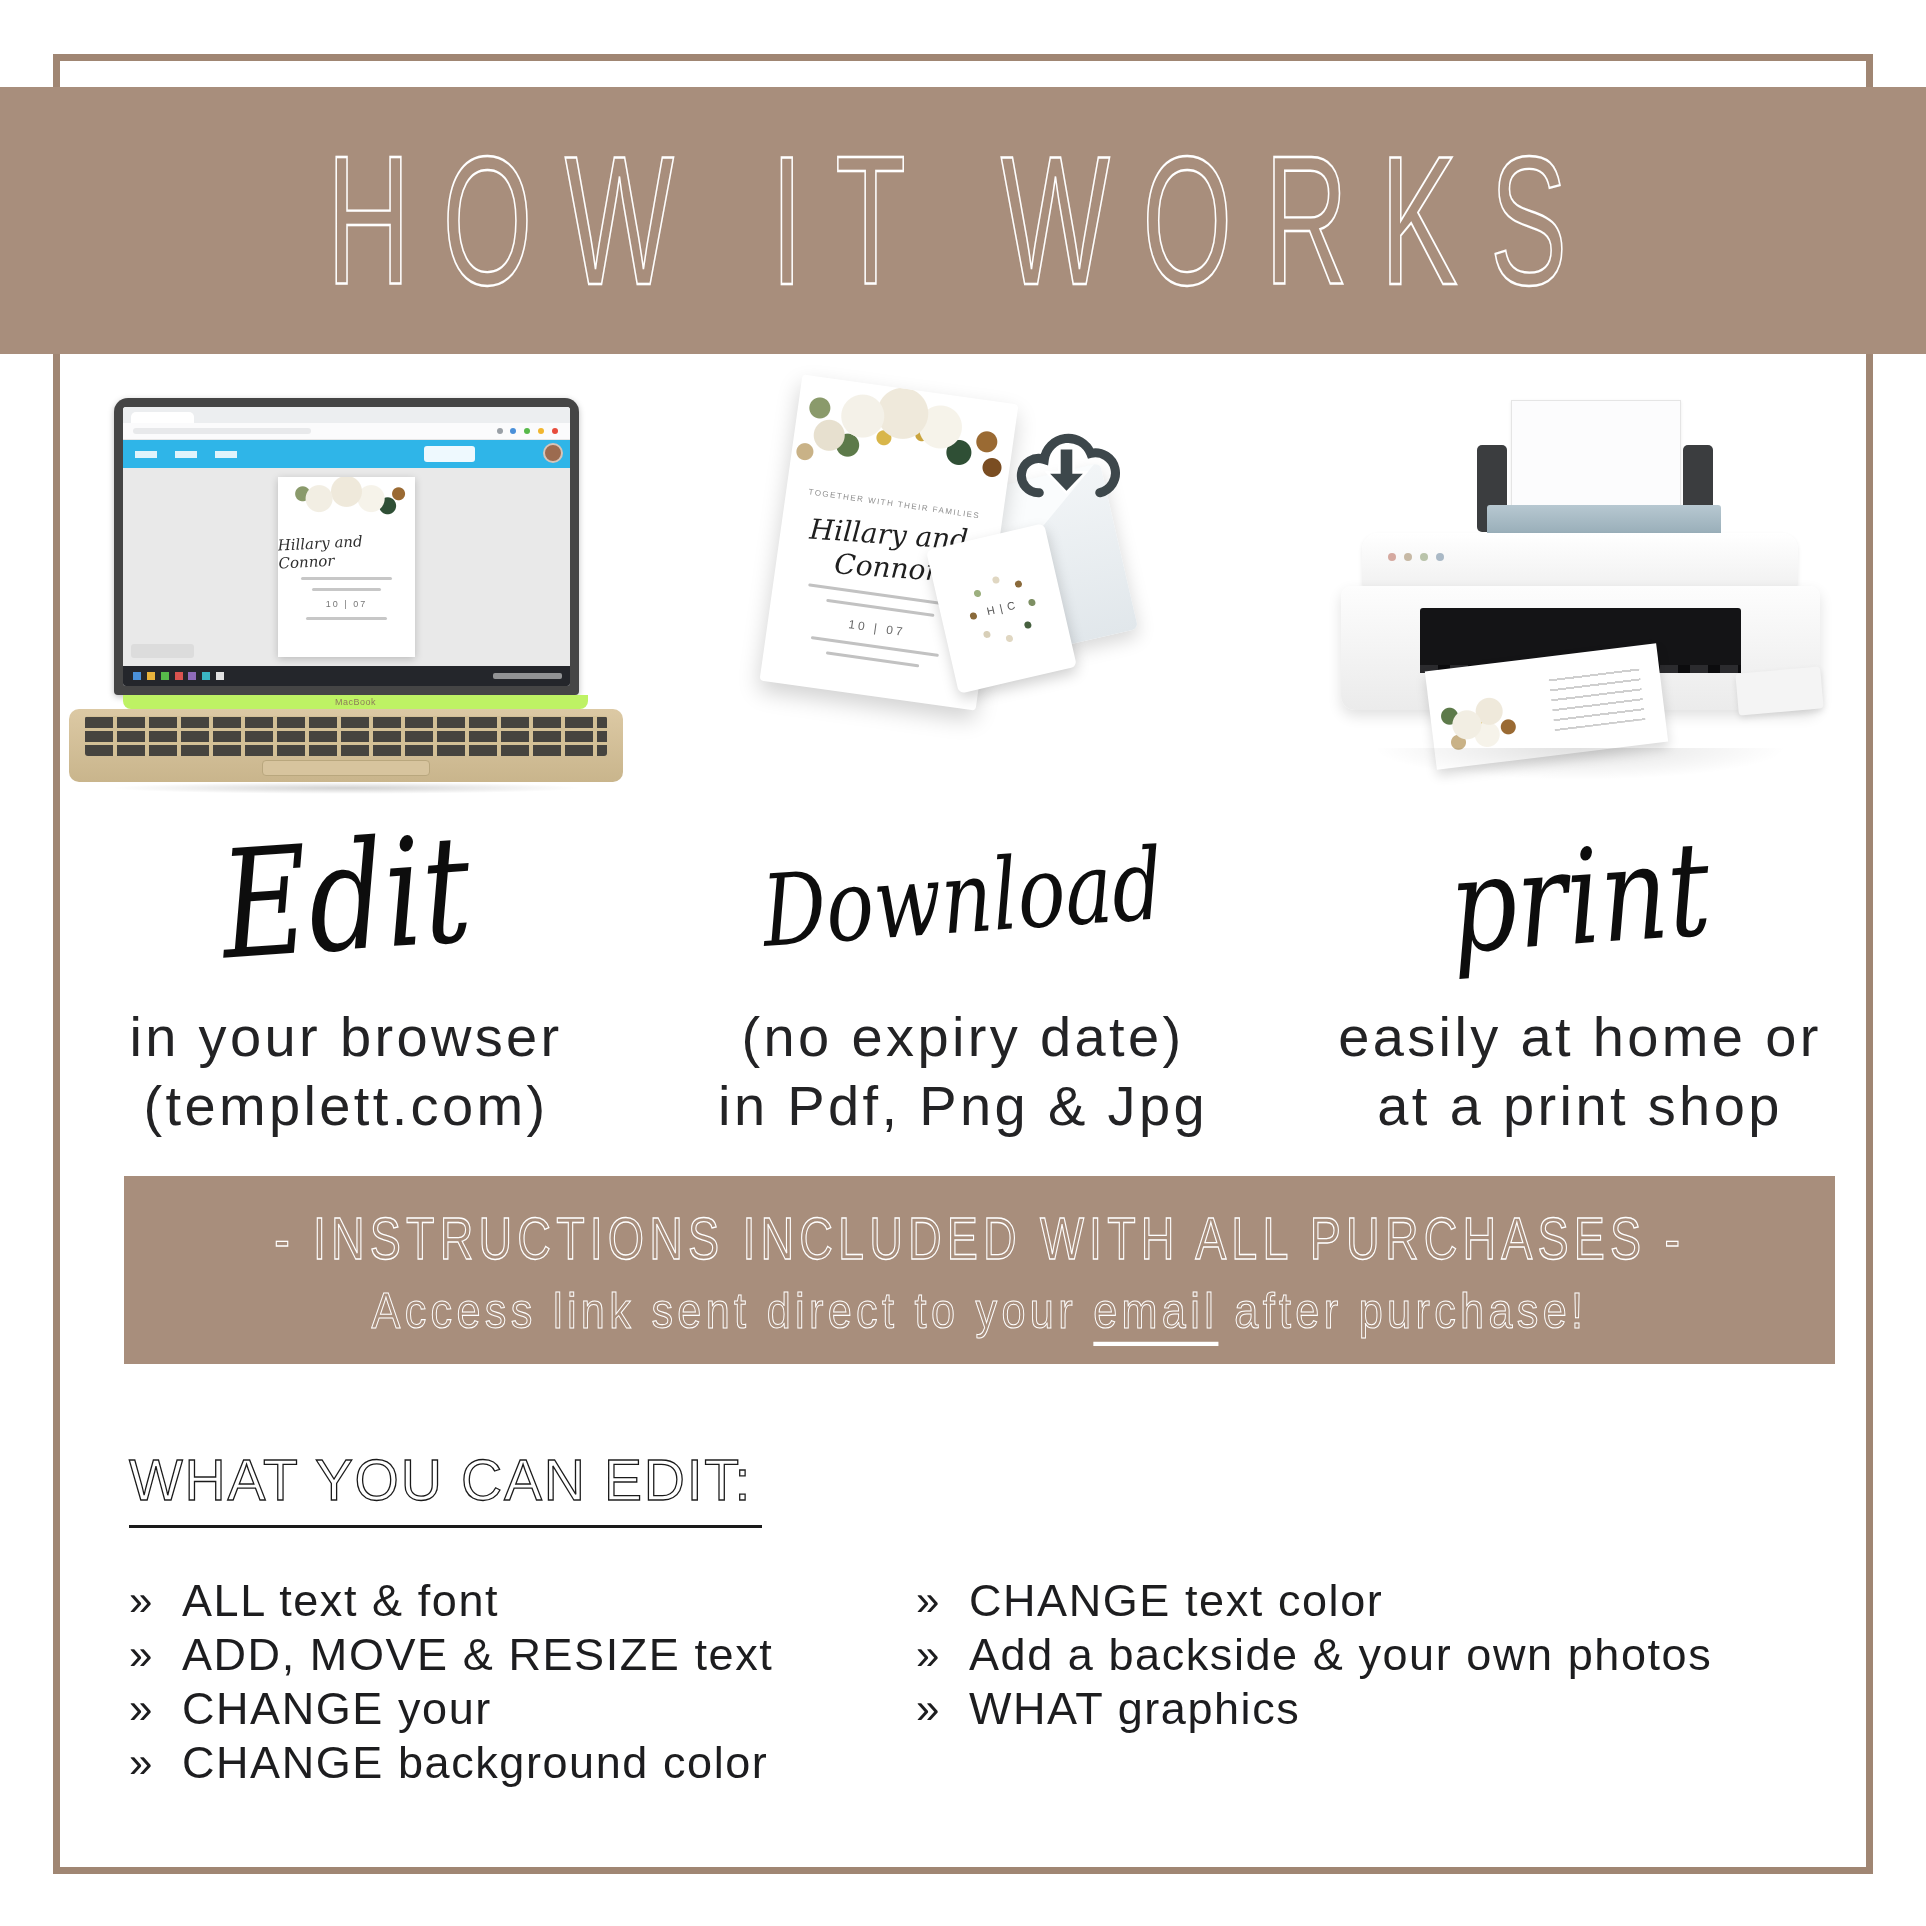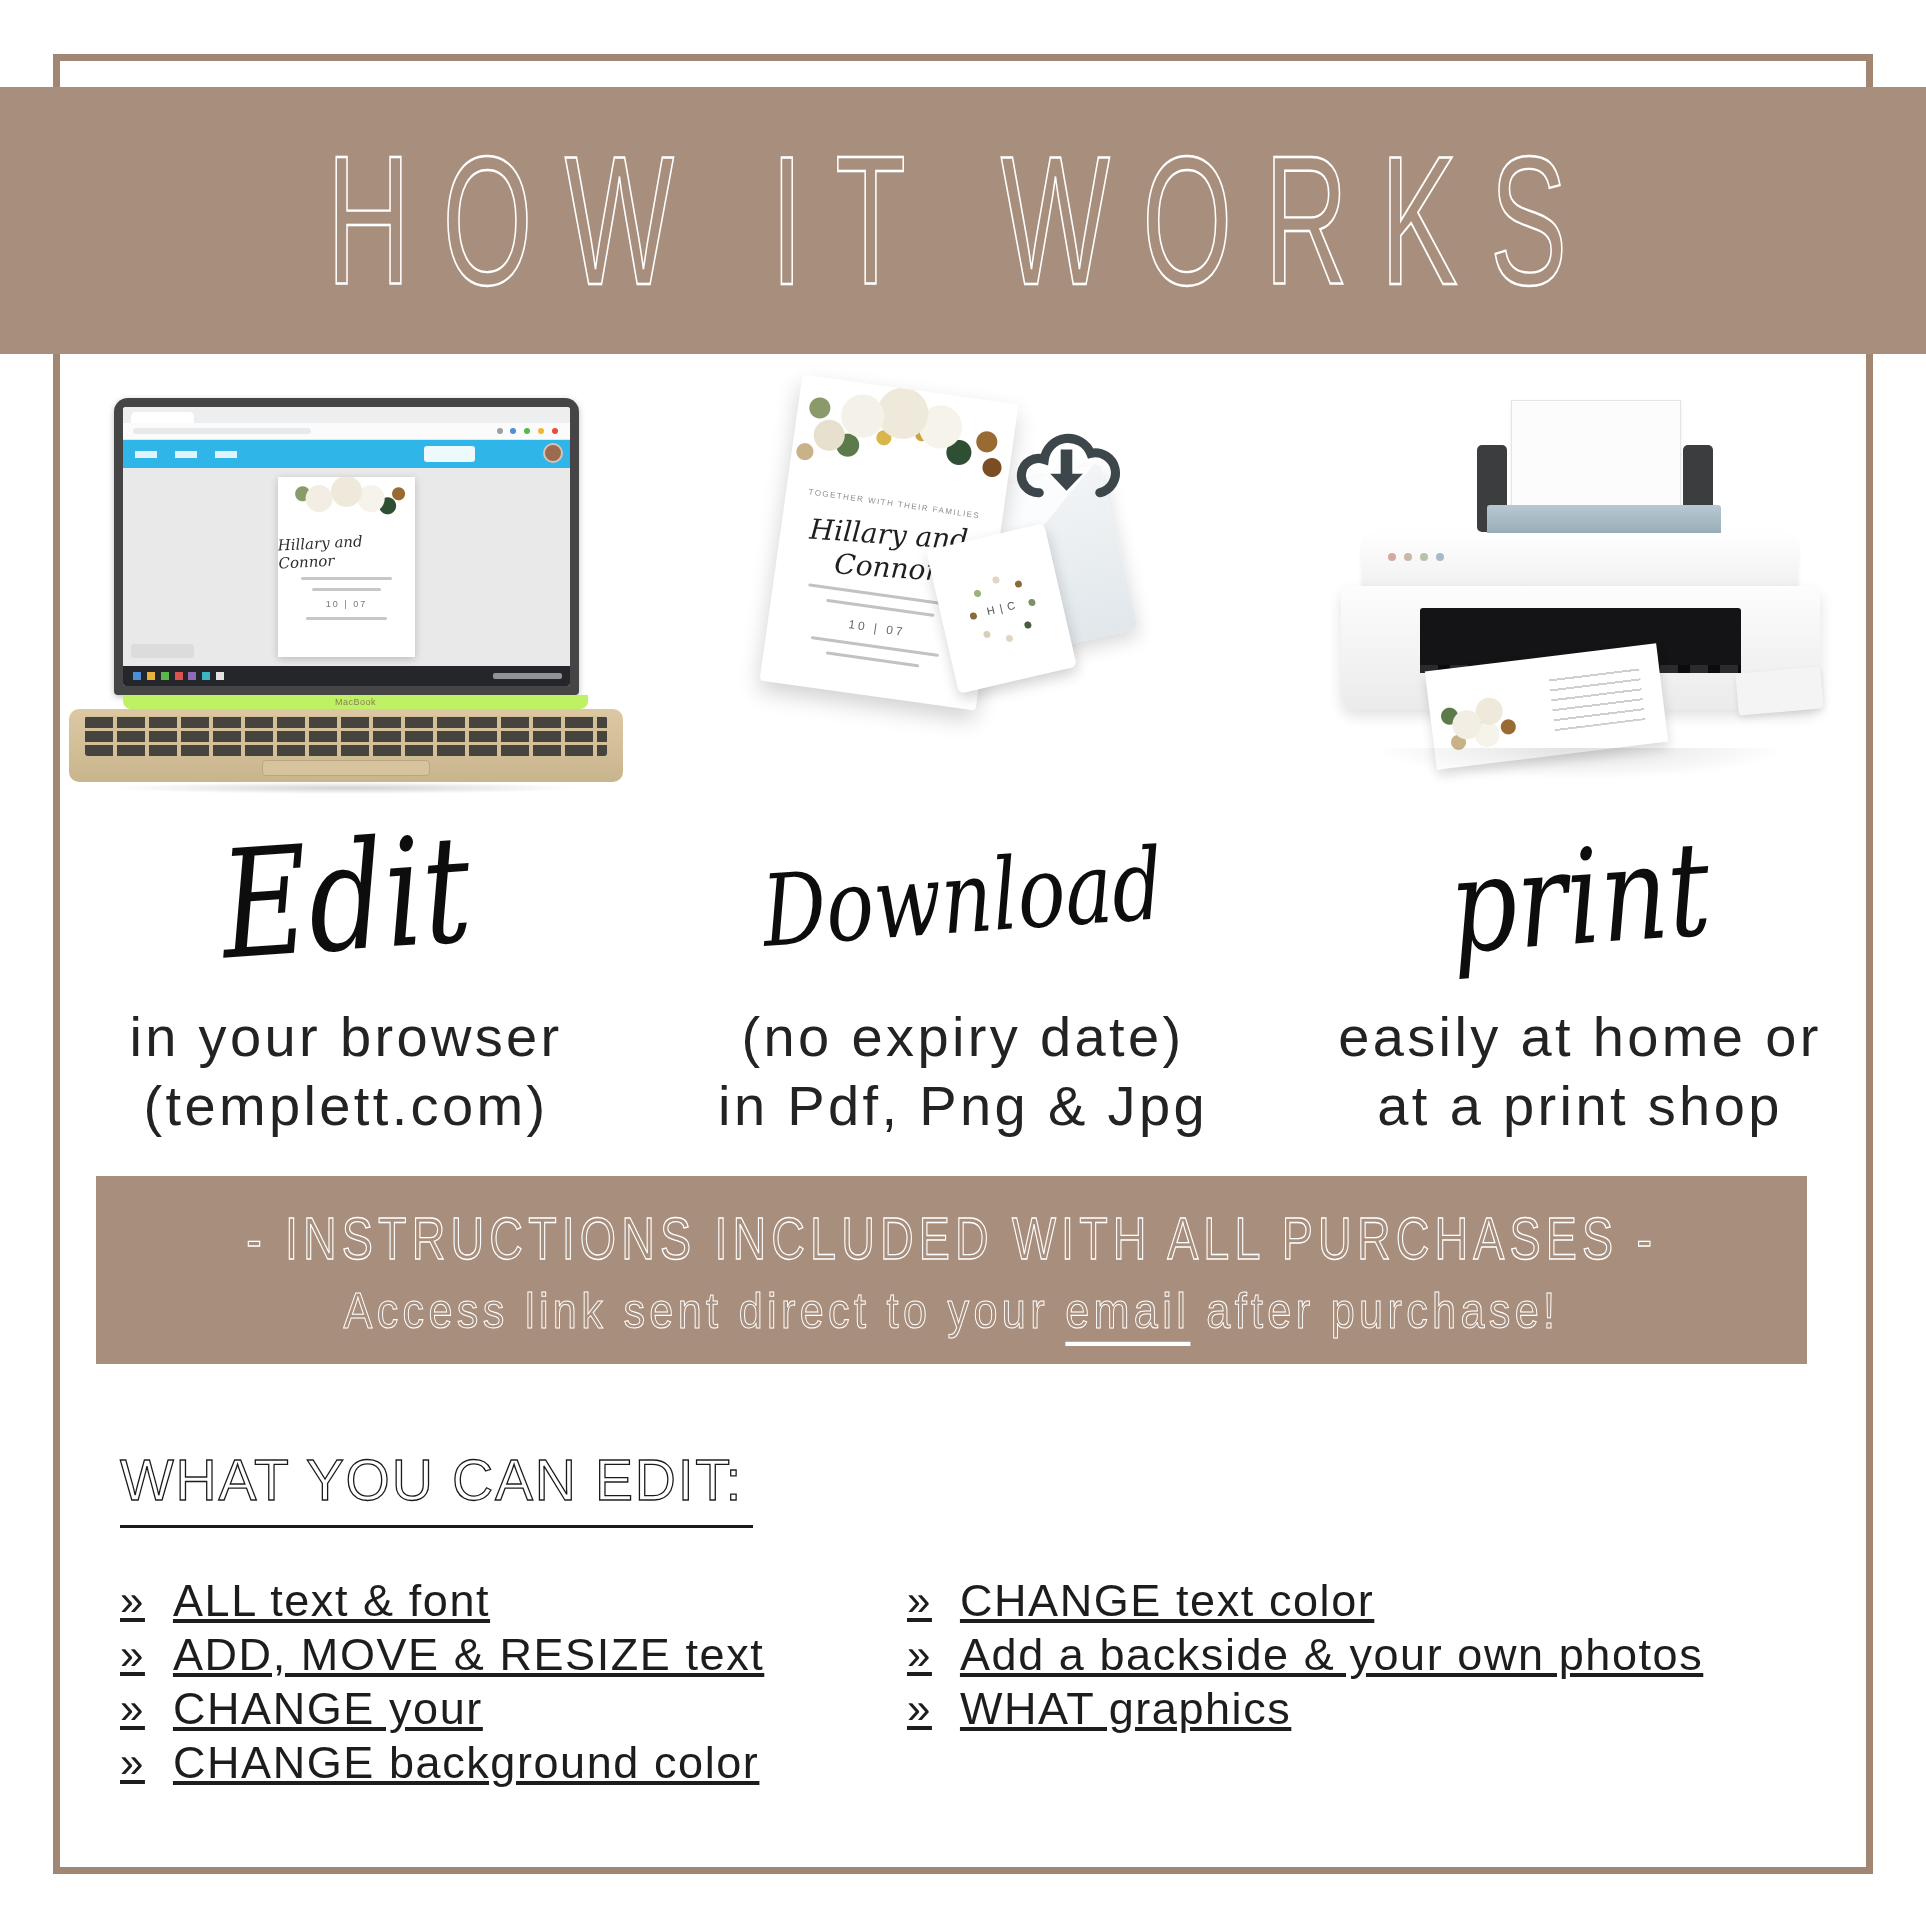--- a/index.html
+++ b/index.html
@@ -154,31 +154,31 @@
     radial-gradient(circle at 78% 55%,#9a6a33 0 7px,transparent 8px),
     radial-gradient(circle at 24% 68%,#c9b287 0 7px,transparent 8px);}
   .pr-sheet::after{content:"";position:absolute;right:20px;top:18px;width:91px;height:57px;
     background:repeating-linear-gradient(0deg,#cfcfcf 0 2px,transparent 2px 10px);}
   .pr-tray{position:absolute;left:434px;top:282px;width:85px;height:42px;background:#f4f4f4;
            transform:rotate(-5deg);border-radius:4px;box-shadow:0 3px 6px rgba(0,0,0,.1);}
   .pr-refl{position:absolute;left:69px;top:360px;width:416px;height:32px;
            background:radial-gradient(ellipse at 50% 0%,rgba(0,0,0,.12),transparent 70%);}
 
   
-  .band-instructions{position:absolute;left:96px;top:1176px;width:1711px;height:188px;
+  .band-instructions{position:absolute;left:124px;top:1176px;width:1711px;height:188px;
                      background:#a88e7c;z-index:2;text-align:center;box-sizing:border-box;padding-top:32px;}
   .instr-line1{display:inline-block;font-size:53px;letter-spacing:.11em;white-space:nowrap;
                color:transparent;-webkit-text-stroke:1.2px #ffffff;transform:scale(.88,1.12);}
   .instr-line2{margin-top:14px;}
   .instr-line2 .l2{display:inline-block;font-size:48px;letter-spacing:.10em;white-space:nowrap;
                color:transparent;-webkit-text-stroke:1px #ffffff;transform:scale(.9,1.06);}
   .email-underline{border-bottom:4px solid #ffffff;padding-bottom:3px;}
 
   
-  .edit-section{position:absolute;left:120px;top:1447px;width:1729px;z-index:2;text-decoration:underline;}
+  .edit-section{position:absolute;left:129px;top:1447px;width:1729px;z-index:2;}
   .wyce-heading{display:inline-block;font-size:57px;letter-spacing:.03em;white-space:nowrap;
                 color:transparent;-webkit-text-stroke:1.3px #1a1a1a;
                 border-bottom:3px solid #1a1a1a;padding:0 10px 12px 0;}
   .columns{display:flex;margin-top:46px;}
   .col-left{width:787px;}
   .col-right{flex:1;}
   .bullet-row{height:54px;display:flex;align-items:center;font-size:45px;letter-spacing:.035em;
               color:#1d1d1f;white-space:nowrap;}
   .bullet-glyph{margin-right:28px;font-size:42px;color:#1d1d1f;}
 </style>

